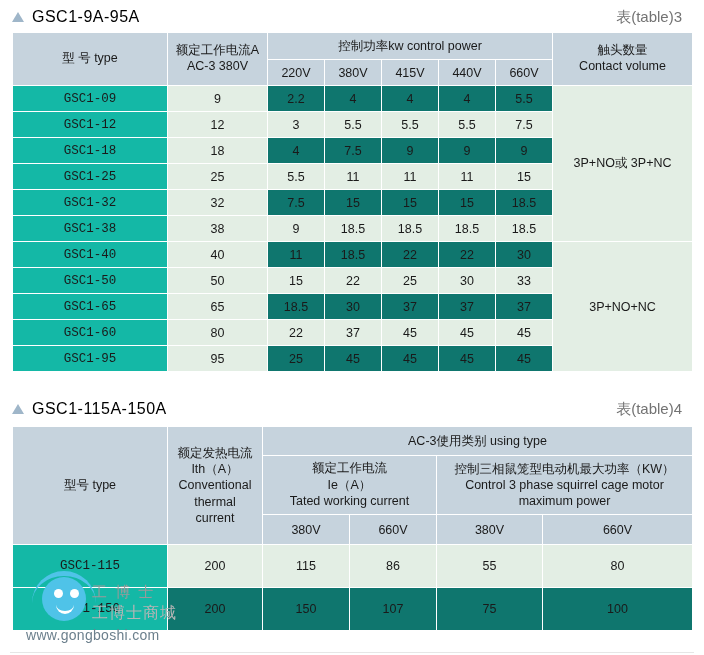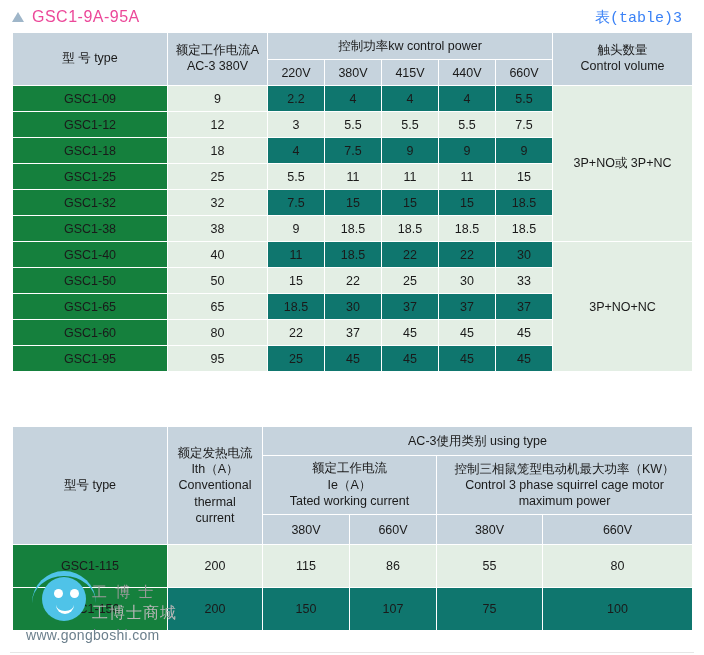--- a/index.html
+++ b/index.html
@@ -26,46 +26,45 @@
     display:inline-block;
     width:0;height:0;
     border-left:6px solid transparent;
     border-right:6px solid transparent;
     border-bottom:10px solid #9fb6c9;
     margin-right:8px;
   }
   .sec-title{
     font-size:16px;
     letter-spacing:0.5px;
-    color:#ec4899;
+    color:#000000;
   }
   .tbl-label{
     position:absolute;
     right:10px;
     font-size:15px;
-    color:#3b82f6;
-    font-family:Liberation Mono, monospace;
+    color:#737373;
   }
 
   
   table{
     border-collapse:collapse;
     table-layout:fixed;
   }
   td,th{
     border:1px solid #ffffff;
     text-align:center;
     vertical-align:middle;
     font-weight:normal;
     font-size:12.5px;
     color:#1a1a1a;
     padding:0 2px;
   }
   .hdr{background:#c6d3dd;}
-  .cell-gray{background:#15803d;}
+  .cell-gray{background:#14b8a6;font-family:Liberation Mono, monospace;}
   .cell-green{background:#e3eee4;}
   .cell-white{background:#0f766e;}
 
   #table1{
     position:absolute;
     left:12px;top:32px;
     width:680px;
   }
   #table1 td{height:25px;}
   #table1 .hdr-tall{height:26px;}
@@ -149,21 +148,21 @@
       <col style="width:57px">
       <col style="width:140px">
     </colgroup>
     <tbody>
       <tr>
         <td class="hdr hdr-tall cn multi" rowspan="2">型 号 type</td>
         <td class="hdr hdr-tall cn multi" rowspan="2" style="white-space:pre-line;">额定工作电流A
 AC-3  380V</td>
         <td class="hdr hdr-tall cn" colspan="5">控制功率kw control power</td>
         <td class="hdr hdr-tall cn multi" rowspan="2" style="white-space:pre-line;">触头数量
-Control volume</td>
+Contact volume</td>
       </tr>
       <tr>
         <td class="hdr">220V</td>
         <td class="hdr">380V</td>
         <td class="hdr">415V</td>
         <td class="hdr">440V</td>
         <td class="hdr">660V</td>
       </tr>
 
       <tr>
@@ -273,20 +272,25 @@
         <td class="cell-green">95</td>
         <td class="cell-white">25</td>
         <td class="cell-white">45</td>
         <td class="cell-white">45</td>
         <td class="cell-white">45</td>
         <td class="cell-white">45</td>
       </tr>
     </tbody>
   </table>
 
+  <div class="sec-head" style="top:398px;">
+    <span class="tri"></span>
+    <span class="sec-title">GSC1-115A-150A</span>
+    <span class="tbl-label">表(table)4</span>
+  </div>
 
   <table id="table2">
     <colgroup>
       <col style="width:155px">
       <col style="width:95px">
       <col style="width:87px">
       <col style="width:87px">
       <col style="width:106px">
       <col style="width:150px">
     </colgroup>

